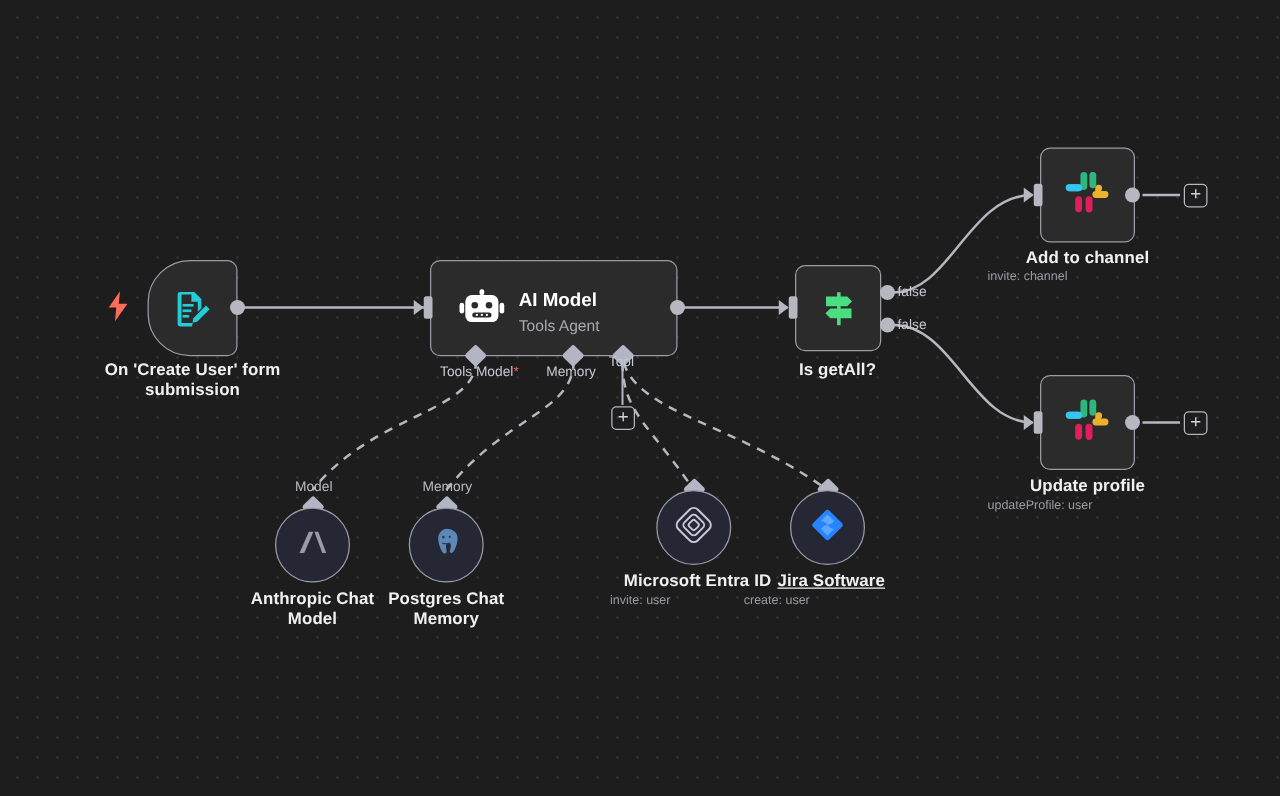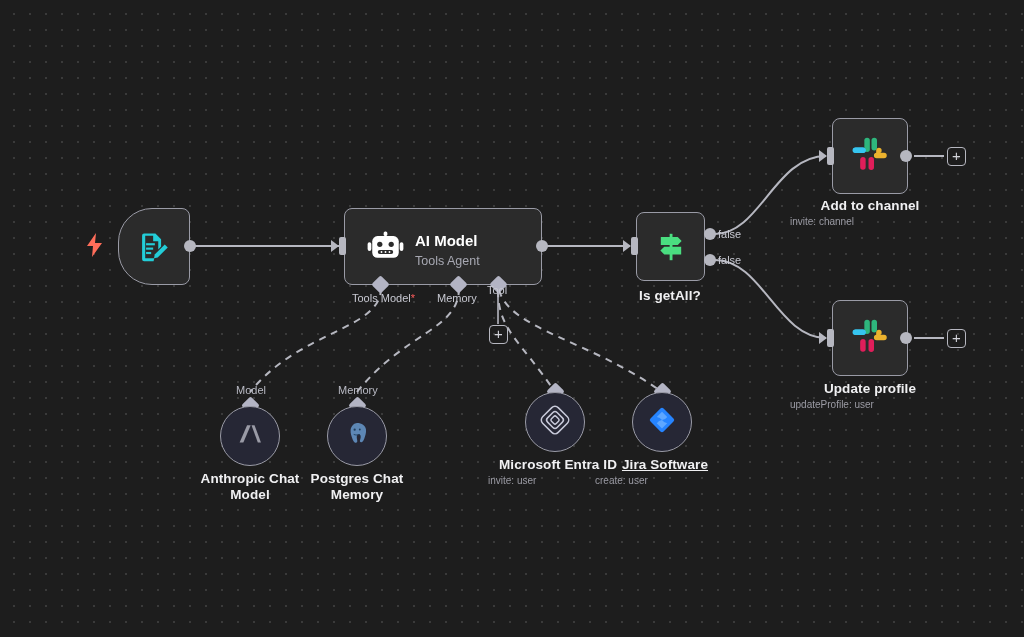--- a/index.html
+++ b/index.html
@@ -170,20 +170,24 @@
       <svg width="34" height="34" viewBox="0 0 24 24">
         <path d="M5 2.5h8l4 4v5.2l-2 2V8h-3.6V4H5.8v16h6.4l-.5 2H5a1.4 1.4 0 0 1-1.4-1.4V3.9A1.4 1.4 0 0 1 5 2.5z" fill="#23cdd8"></path>
         <rect x="6.4" y="9.3" width="6.2" height="1.5" fill="#23cdd8"></rect>
         <rect x="6.4" y="12.4" width="5" height="1.5" fill="#23cdd8"></rect>
         <rect x="6.4" y="15.5" width="3.6" height="1.5" fill="#23cdd8"></rect>
         <path d="M19.6 10.2l2.1 2.1-7.1 7.1-2.6.5.5-2.6z" fill="#23cdd8"></path>
       </svg>
     </div>
   </div>
   <div class="out-dot" style="left:184px;top:240px;"></div>
+  <div class="caption" style="left:74px;top:288px;width:160px;">
+    <span>On 'Create User' form</span><br>
+    <span>submission</span>
+  </div>
 
   <div class="node" style="left:344px;top:208px;width:198px;height:77px;">
     <div style="position:absolute;left:22px;top:20px;">
       <svg width="37" height="37" viewBox="0 0 24 24">
         <rect x="10.8" y="1.6" width="2.4" height="3" rx="1" fill="#fff"></rect>
         <rect x="3.4" y="4.6" width="17.2" height="14" rx="3.4" fill="#fff"></rect>
         <circle cx="8.3" cy="9.9" r="1.7" fill="#2b2b2b"></circle>
         <circle cx="15.7" cy="9.9" r="1.7" fill="#2b2b2b"></circle>
         <rect x="7" y="13.6" width="10" height="2.6" rx="1.3" fill="#2b2b2b"></rect>
         <circle cx="9.4" cy="14.9" r="0.6" fill="#fff"></circle>

